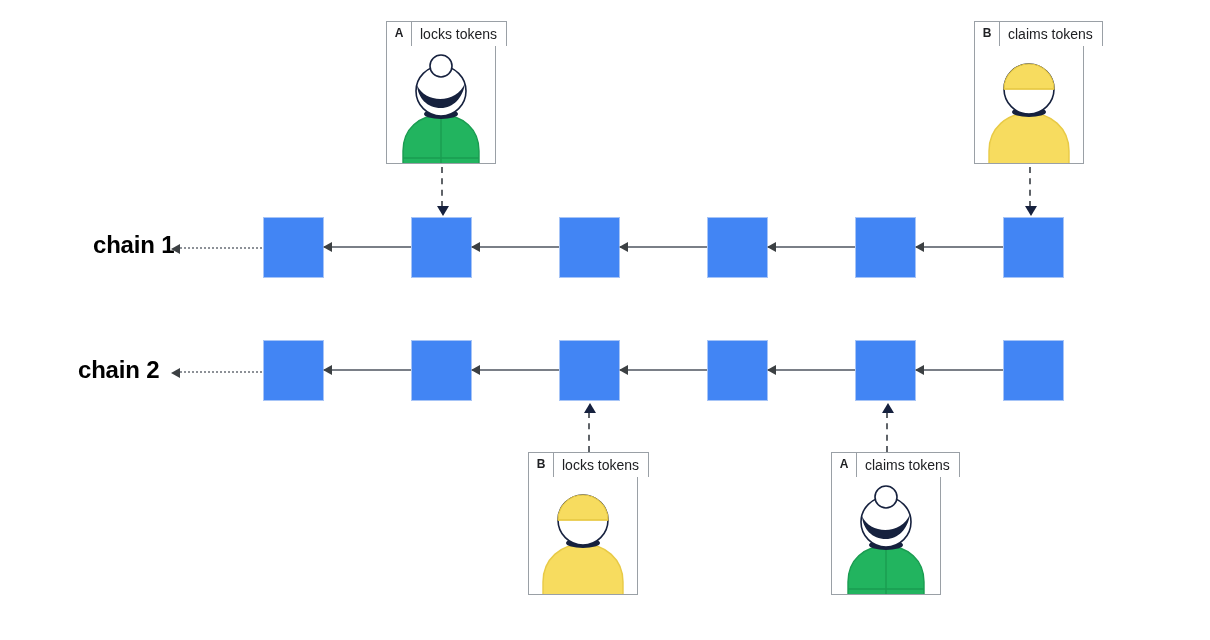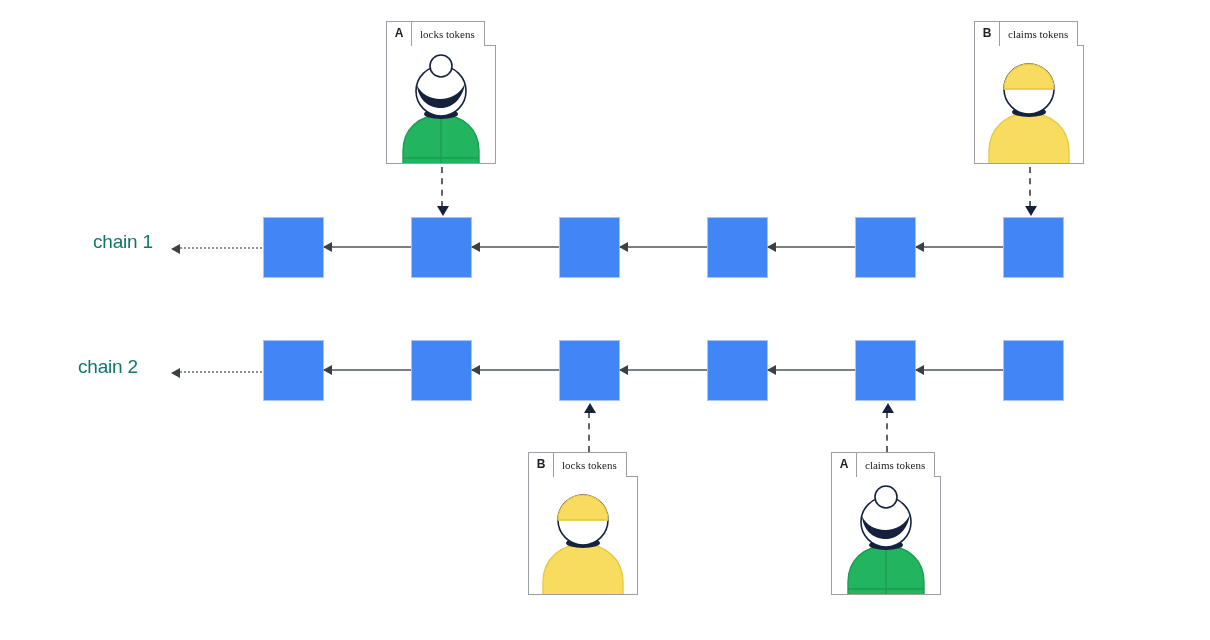--- a/index.html
+++ b/index.html
@@ -15,23 +15,23 @@
     position: relative;
     width: 1210px;
     height: 640px;
     background: #ffffff;
     overflow: hidden;
   }
 
   
   .chain-label {
     position: absolute;
-    font-size: 19px;
-    font-weight: 400;
-    color: #0f766e;
+    font-size: 24px;
+    font-weight: 700;
+    color: #000000;
     letter-spacing: -0.2px;
     white-space: nowrap;
   }
 
   
   .block {
     position: absolute;
     width: 61px;
     height: 61px;
     background: #4285f4;
@@ -126,25 +126,24 @@
     font-size: 12px;
     font-weight: 600;
     color: #202124;
     border-right: 1px solid #9aa0a6;
     line-height: 23px;
     height: 100%;
     box-sizing: border-box;
   }
   .card .tab .tab-text {
     padding: 0 9px 0 8px;
-    font-size: 11px;
+    font-size: 14px;
     font-weight: 500;
     color: #202124;
     line-height: 23px;
-    font-family: Liberation Serif, serif;
   }
   .card .body {
     position: absolute;
     left: 0;
     top: 24px;
     width: 110px;
     height: 119px;
     background: #ffffff;
     border: 1px solid #9aa0a6;
     box-sizing: border-box;

